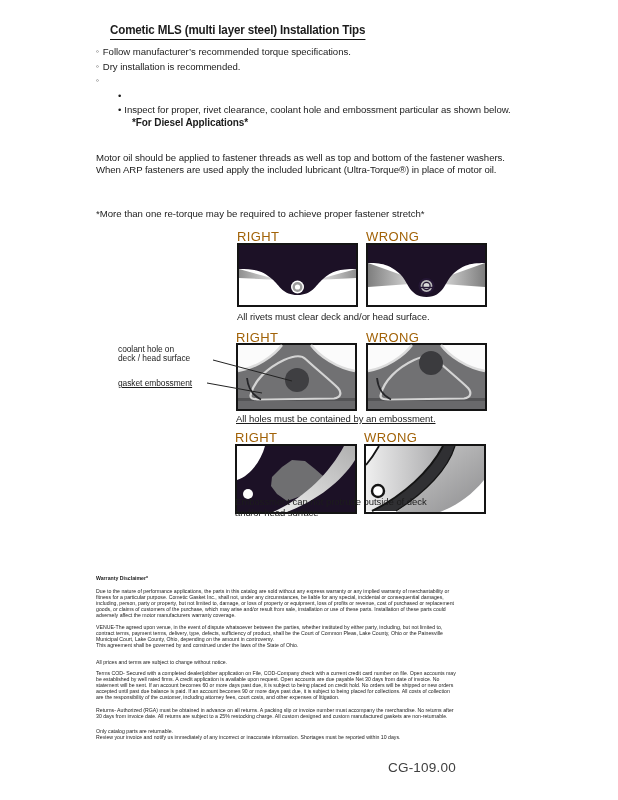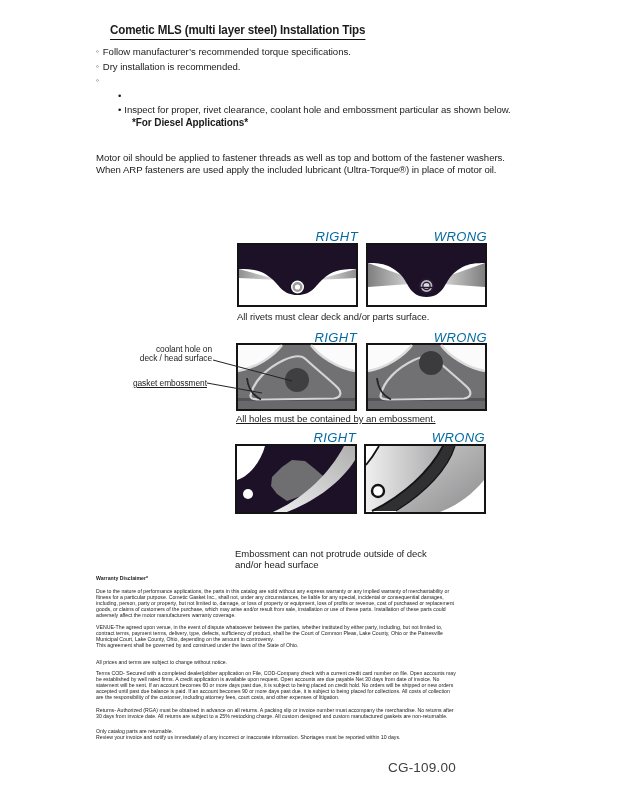--- a/index.html
+++ b/index.html
@@ -16,34 +16,34 @@
   .b-row.sub{padding-left:22px;}
   .m1{font-size:8px;margin-right:4px;position:relative;top:-1px;}
   .m2{font-size:9.6px;margin-right:3px;}
 
   .diesel-h{left:96px;top:117px;font-size:10px;font-weight:700;letter-spacing:-0.1px;margin-left:36px;}
   .para{font-size:9.6px;line-height:12.4px;white-space:pre-line;letter-spacing:-0.05px;}
   .p1{left:96px;top:152px;}
   .p2{left:96px;top:168px;}
   .note{left:96px;top:208px;font-size:9.6px;}
 
-  .fig-h{width:121px;text-align:right;font-size:13px;letter-spacing:0.4px;color:#0369a1;font-style:italic;}
+  .fig-h{width:121px;text-align:left;font-size:13px;letter-spacing:0.4px;color:#a16207;}
   .h-r1a{left:237px;top:229px;} .h-r1b{left:366px;top:229px;}
   .h-r2a{left:236px;top:330px;} .h-r2b{left:366px;top:330px;}
   .h-r3a{left:235px;top:430px;} .h-r3b{left:364px;top:430px;}
 
   .caption{font-size:9.5px;letter-spacing:-0.05px;white-space:pre-line;line-height:11px;}
-  .cap1{left:237px;top:311px;} .cap2{left:236px;top:413px;text-decoration:underline;} .cap3{left:235px;top:548px;}
+  .cap1{left:237px;top:311px;} .cap2{left:236px;top:413px;text-decoration:underline;} .cap3{left:235px;top:496px;}
 
   .fig{display:block;}
   .f-r1a{left:237px;top:243px;} .f-r1b{left:366px;top:243px;}
   .f-r2a{left:236px;top:343px;} .f-r2b{left:366px;top:343px;}
   .f-r3a{left:235px;top:444px;} .f-r3b{left:364px;top:444px;}
 
-  .ann{font-size:8.4px;line-height:8.9px;text-align:right;white-space:pre-line;letter-spacing:-0.05px;}
+  .ann{font-size:8.4px;line-height:8.9px;white-space:pre-line;letter-spacing:-0.05px;}
   .ann1{left:118px;top:345px;width:94px;}
   .ann2{left:118px;top:379px;width:89px;text-decoration:underline;}
   .leaders{left:206px;top:352px;}
 
   .legal{left:96px;top:576px;width:442px;font-size:5.2px;line-height:5.95px;color:#222;}
   .legal .lh{font-weight:700;margin:0 0 7px 0;}
   .legal p{margin:0;white-space:pre-line;}
   .legal .mb6{margin-bottom:6px;} .legal .mb11{margin-bottom:11px;}
   .legal .mb7{margin-bottom:7px;} .legal .mb9{margin-bottom:9px;}
 
@@ -73,20 +73,21 @@
     </div>
     <div class="b-row sub">
       <span class="m2">•</span>
       <span>Inspect for proper, rivet clearance, coolant hole and embossment particular as shown below.</span>
     </div>
   </div>
 
   <div class="abs diesel-h">*For Diesel Applications*</div>
   <div class="abs para p1">Motor oil should be applied to fastener threads as well as top and bottom of the fastener washers.
 When ARP fasteners are used apply the included lubricant (Ultra-Torque®) in place of motor oil.</div>
+  <div class="abs note">*More than one re-torque may be required to achieve proper fastener stretch*</div>
 
   <div class="abs fig-h h-r1a">RIGHT</div>
   <div class="abs fig-h h-r1b">WRONG</div>
 
   <svg class="abs fig f-r1a" width="121" height="64" viewBox="0 0 121 64">
     <defs>
       <linearGradient id="g1a" x1="0" y1="0" x2="1" y2="0">
           <stop offset="0" stop-color="#8f8f8f"></stop>
           <stop offset="1" stop-color="#ececec"></stop>
         </linearGradient>
@@ -116,21 +117,21 @@
     </defs>
     <rect x="1" y="1" width="119" height="62" fill="#ffffff" stroke="#141414" stroke-width="2"></rect>
     <polygon points="2,20 58,40 2,44" fill="url(#g1c)"></polygon>
     <polygon points="119,20 63,40 119,44" fill="url(#g1d)"></polygon>
     <path d="M2,2 H119 V20 C102,20 96,23 87,31 C79,38 78,54 60.5,54 C43,54 42,38 34,31 C25,23 19,20 2,20 Z" fill="#1c1126"></path>
     <circle cx="60.5" cy="43" r="7" fill="#bcbcbc" stroke="#241634" stroke-width="2.2"></circle>
     <circle cx="60.5" cy="43" r="3.6" fill="#d9d9d9" stroke="#241634" stroke-width="1.2"></circle>
     <line x1="53" y1="44.5" x2="68" y2="44.5" stroke="#241634" stroke-width="1.4"></line>
   </svg>
 
-  <div class="abs caption cap1">All rivets must clear deck and/or parts surface.</div>
+  <div class="abs caption cap1">All rivets must clear deck and/or head surface.</div>
 
   <div class="abs fig-h h-r2a">RIGHT</div>
   <div class="abs fig-h h-r2b">WRONG</div>
 
   <div class="abs ann ann1">coolant hole on
 deck / head surface</div>
   <div class="abs ann ann2">gasket embossment</div>
 
   <svg class="abs fig f-r2a" width="121" height="68" viewBox="0 0 121 68">
     <rect x="1" y="1" width="119" height="66" fill="#717173" stroke="#141414" stroke-width="2"></rect>

